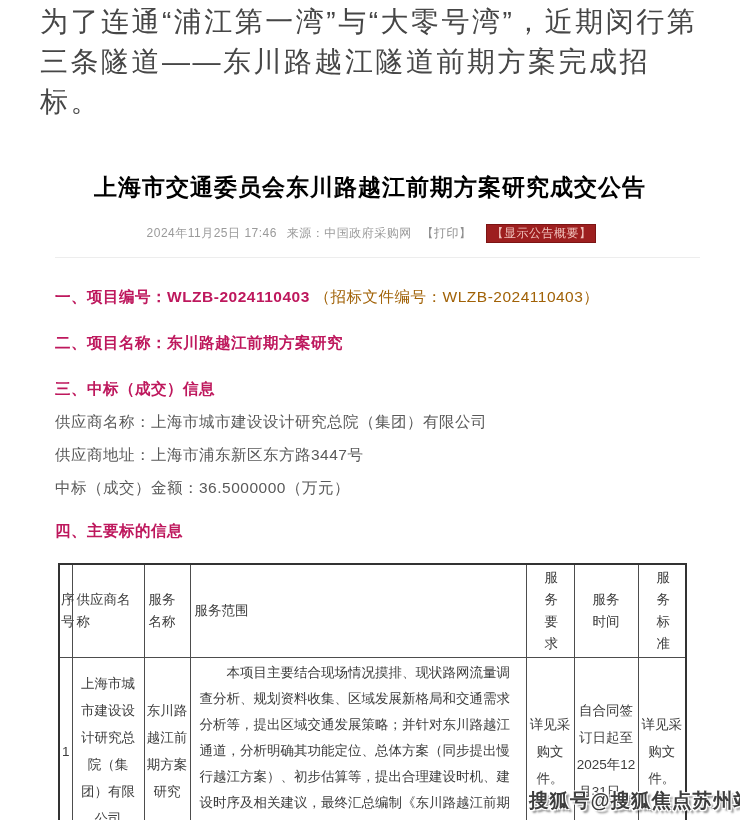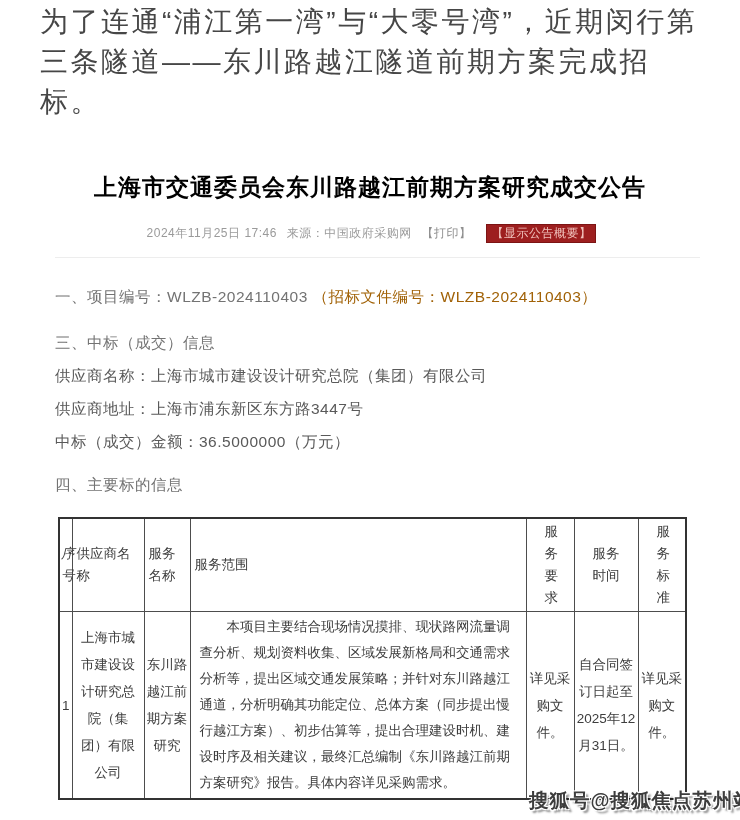--- a/index.html
+++ b/index.html
@@ -32,35 +32,35 @@
     background:#9d1f1f; color:#f0c1bb;
     border:1px solid #7c1414; border-radius:0;
     padding:1px 4px 2px; font-size:12px; line-height:1.2;
     cursor:pointer;
   }
   .divider { height:1px; background:#ededed; margin:14px 40px 0 55px; }
   .doc { margin-left:55px; font-size:15.5px; color:#333; letter-spacing:0.5px; }
   .line { margin-top:27px; line-height:19px; }
   .line.first { margin-top:29px; }
   .line.last { margin-top:24px; }
-  .b { font-weight:400; color:#737373; }
+  .b { font-weight:700; color:#be185d; }
   .reg { font-weight:400; color:#595959;margin-top:14px; }
   .paren { color:#a16207; font-weight:400; }
   .tbl-wrap { margin:23px 0 0 58px; }
   table {
     border-collapse:collapse; table-layout:fixed; width:627px;
     font-size:13.5px; color:#3d3d3d;
     border:2px solid #333333;
   }
   th, td { border:1px solid #4d4d4d; vertical-align:middle; }
   thead th {
     height:56px; font-weight:400; text-align:left;
     padding:2px 4px; line-height:22px;
   }
-  th.narrow { padding:2px 0 2px 1px;font-style:italic; }
+  th.narrow { padding:2px 0 2px 1px; }
   th.tight { padding:2px 18px; }
   tbody tr.data-row { height:184px; }
   td.c { text-align:center; padding:0 2px; line-height:27px; }
   td.scope {
     text-align:left; padding:2px 9px; line-height:26px; vertical-align:middle;
   }
   td.scope p { margin:0; text-indent:2em; }
   .watermark {
     position:absolute; left:529px; top:787px;
     font-size:19.5px; font-weight:700; letter-spacing:1px;
@@ -85,20 +85,21 @@
   <span class="badge">【显示公告概要】</span>
 </div>
 
 <div class="divider"></div>
 
 <div class="doc">
   <div class="line first">
     <span class="b">一、项目编号：WLZB-2024110403</span>
     <span class="paren">（招标文件编号：WLZB-2024110403）</span>
   </div>
+  <div class="line b">二、项目名称：东川路越江前期方案研究</div>
   <div class="line b">三、中标（成交）信息</div>
   <div class="line reg">供应商名称：上海市城市建设设计研究总院（集团）有限公司</div>
   <div class="line reg">供应商地址：上海市浦东新区东方路3447号</div>
   <div class="line reg">中标（成交）金额：36.5000000（万元）</div>
   <div class="line b last">四、主要标的信息</div>
 </div>
 
 <div class="tbl-wrap">
   <table>
     <colgroup>

